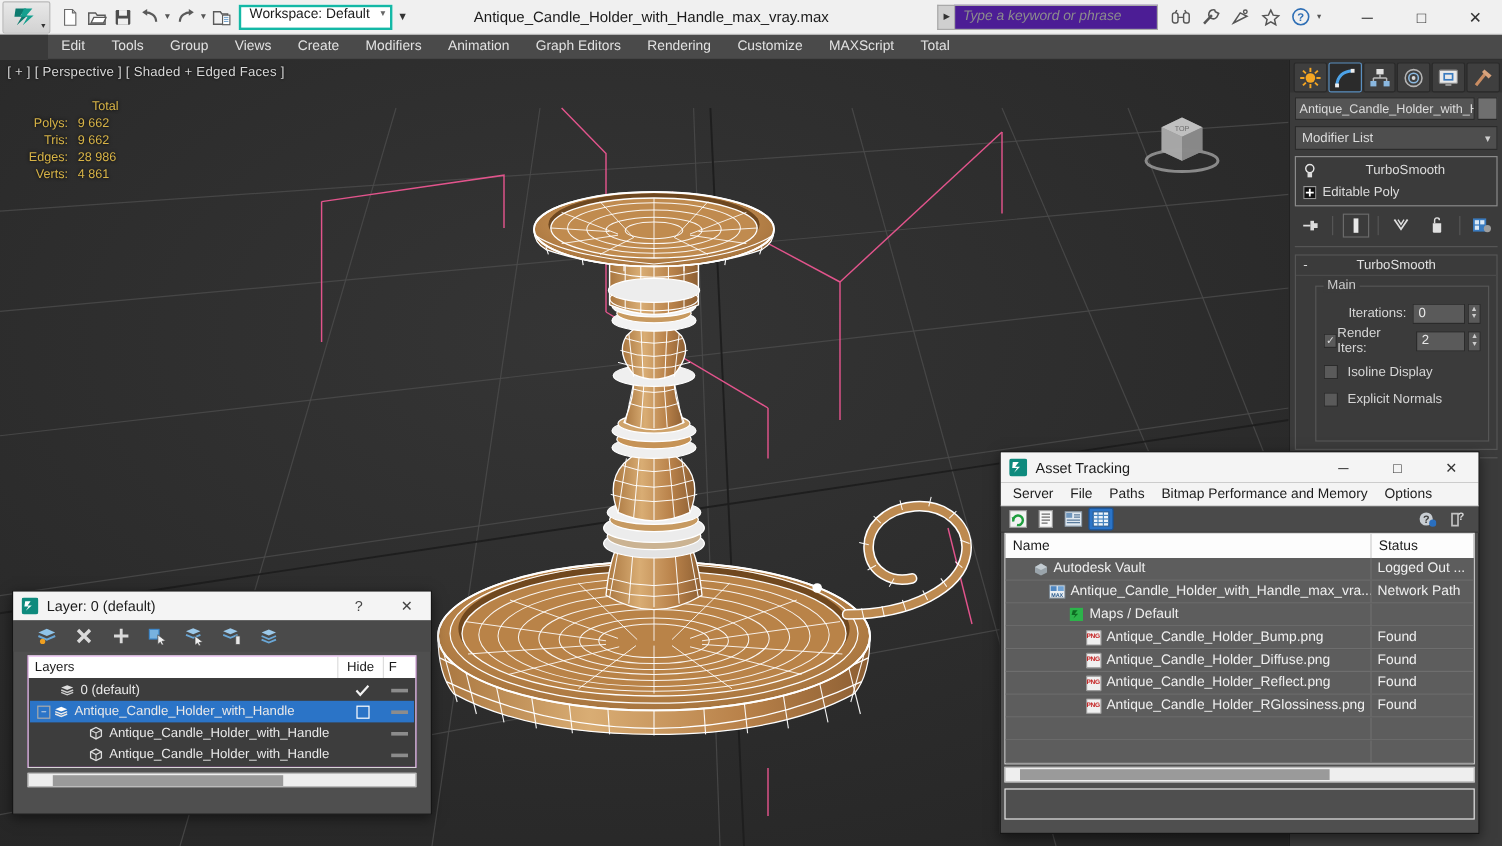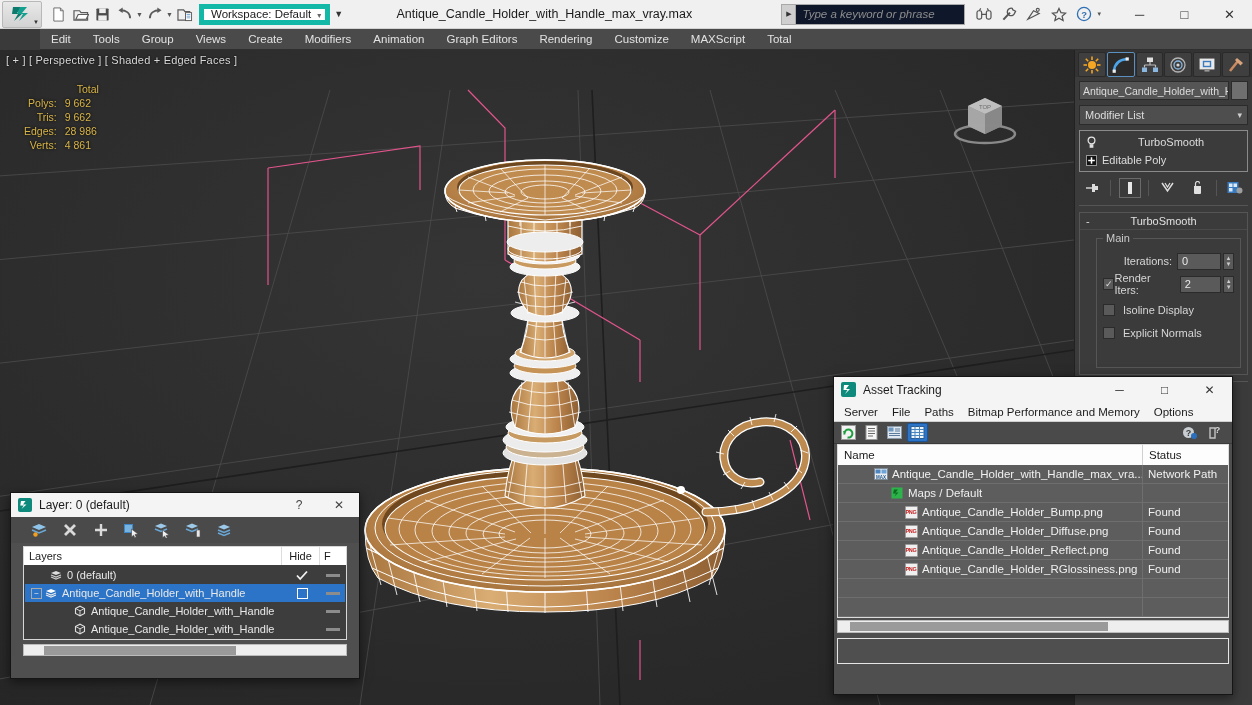--- a/index.html
+++ b/index.html
@@ -29,40 +29,40 @@
   .maxlogo svg { display:block; }
   .qat {
     display: flex; align-items: center; gap: 1px; margin-left: 6px;
   }
   .qbtn {
     width: 21px; height: 21px; display: flex; align-items: center; justify-content: center;
     border-radius: 2px;
   }
   .qsep { width: 7px; height: 21px; display:flex; align-items:center; justify-content:center; color:#555; font-size:7px;}
   .wsbox {
-    margin-left: 4px; height: 21px; background: #fff; border: 5px solid #14b8a6;
-    display: flex; align-items: flex-end; padding: 0 4px 0 7px; font-size: 11.5px; color: #1a1a1a;
+    margin-left: 4px; height: 21px; background: #fff; border: 2px solid #14b8a6;
+    display: flex; align-items: flex-start; padding: 0 4px 0 7px; font-size: 11.5px; color: #1a1a1a;
     min-width: 128px;
   }
   .wsbox .arrow { margin-left: auto; color: #666; font-size: 8px; padding-left:6px;}
   .wsdrop {
     width: 17px; height: 21px; display:flex;align-items:center;justify-content:center;
     color:#333; font-size: 9px;
   }
   .doctitle {
     flex: 1; text-align: center; font-size: 12.5px; color: #1b1b1b;
     margin-left: -40px;
   }
   .searchwrap { display: flex; align-items: center; height: 21px; }
   .searchtri {
     width: 14px; height: 21px; background: #cfcfcf; border:1px solid #a9a9a9; border-right:none;
     display:flex;align-items:center;justify-content:center;color:#333;font-size:7px;
   }
   .searchbox {
-    width: 170px; height: 21px; background: #0f172a; border: 1px solid #a9a9a9;
+    width: 170px; height: 21px; background: #4c1d95; border: 1px solid #a9a9a9;
     display: flex; align-items: center; padding-left: 6px;
     font-style: italic; color: #8d8d8d; font-size: 11.5px;
   }
   .ticons { display: flex; align-items: center; gap: 8px; margin-left: 10px; }
   .ticons .ic { width: 17px; height: 17px; display:flex;align-items:center;justify-content:center; }
   .helpcaret { color:#555; font-size:7px; margin-left:-3px;}
   .wctrl { display: flex; margin-left: 16px; }
   .wbtn {
     width: 45px; height: 29px; display: flex; align-items: center; justify-content: center;
     color: #333; font-size: 13px;
@@ -940,20 +940,32 @@
         </div>
       </div>
     </div>
 
     <div class="atbl">
       <div class="hrow">
         <div class="hc c1">Name</div>
         <div class="hc c2">Status</div>
       </div>
 
+      <div class="brow">
+        <div class="bc c1" style="padding-left:22px;">
+          <span class="rowicon">
+            <svg width="13" height="12" viewBox="0 0 13 12">
+                <path d="M1.5 4.5 L6.5 1.5 L11.5 4.5 L11.5 9 L6.5 11.5 L1.5 9 Z" fill="#9aa4ab"></path>
+            <path d="M1.5 4.5 L6.5 7 L11.5 4.5 L6.5 1.5 Z" fill="#c3ccd2"></path>
+              </svg>
+          </span>
+          <span>Autodesk Vault</span>
+        </div>
+        <div class="bc c2">Logged Out ...</div>
+      </div>
 
       <div class="brow">
         <div class="bc c1" style="padding-left:36px;">
           <span class="rowicon">
             <svg width="14" height="12" viewBox="0 0 14 12">
                 <rect x="0.5" y="0.5" width="13" height="11" fill="#e9eef2" stroke="#7e8b96"></rect>
             <rect x="1.5" y="1.5" width="5" height="4" fill="#4f86c0"></rect>
                 <rect x="7.5" y="1.5" width="5" height="4" fill="#6fa3d6"></rect>
             <text x="7" y="10.5" font-size="4.5" text-anchor="middle" fill="#2a5b8c" font-family="Liberation Sans, sans-serif" font-weight="bold">MAX</text>
               </svg>

